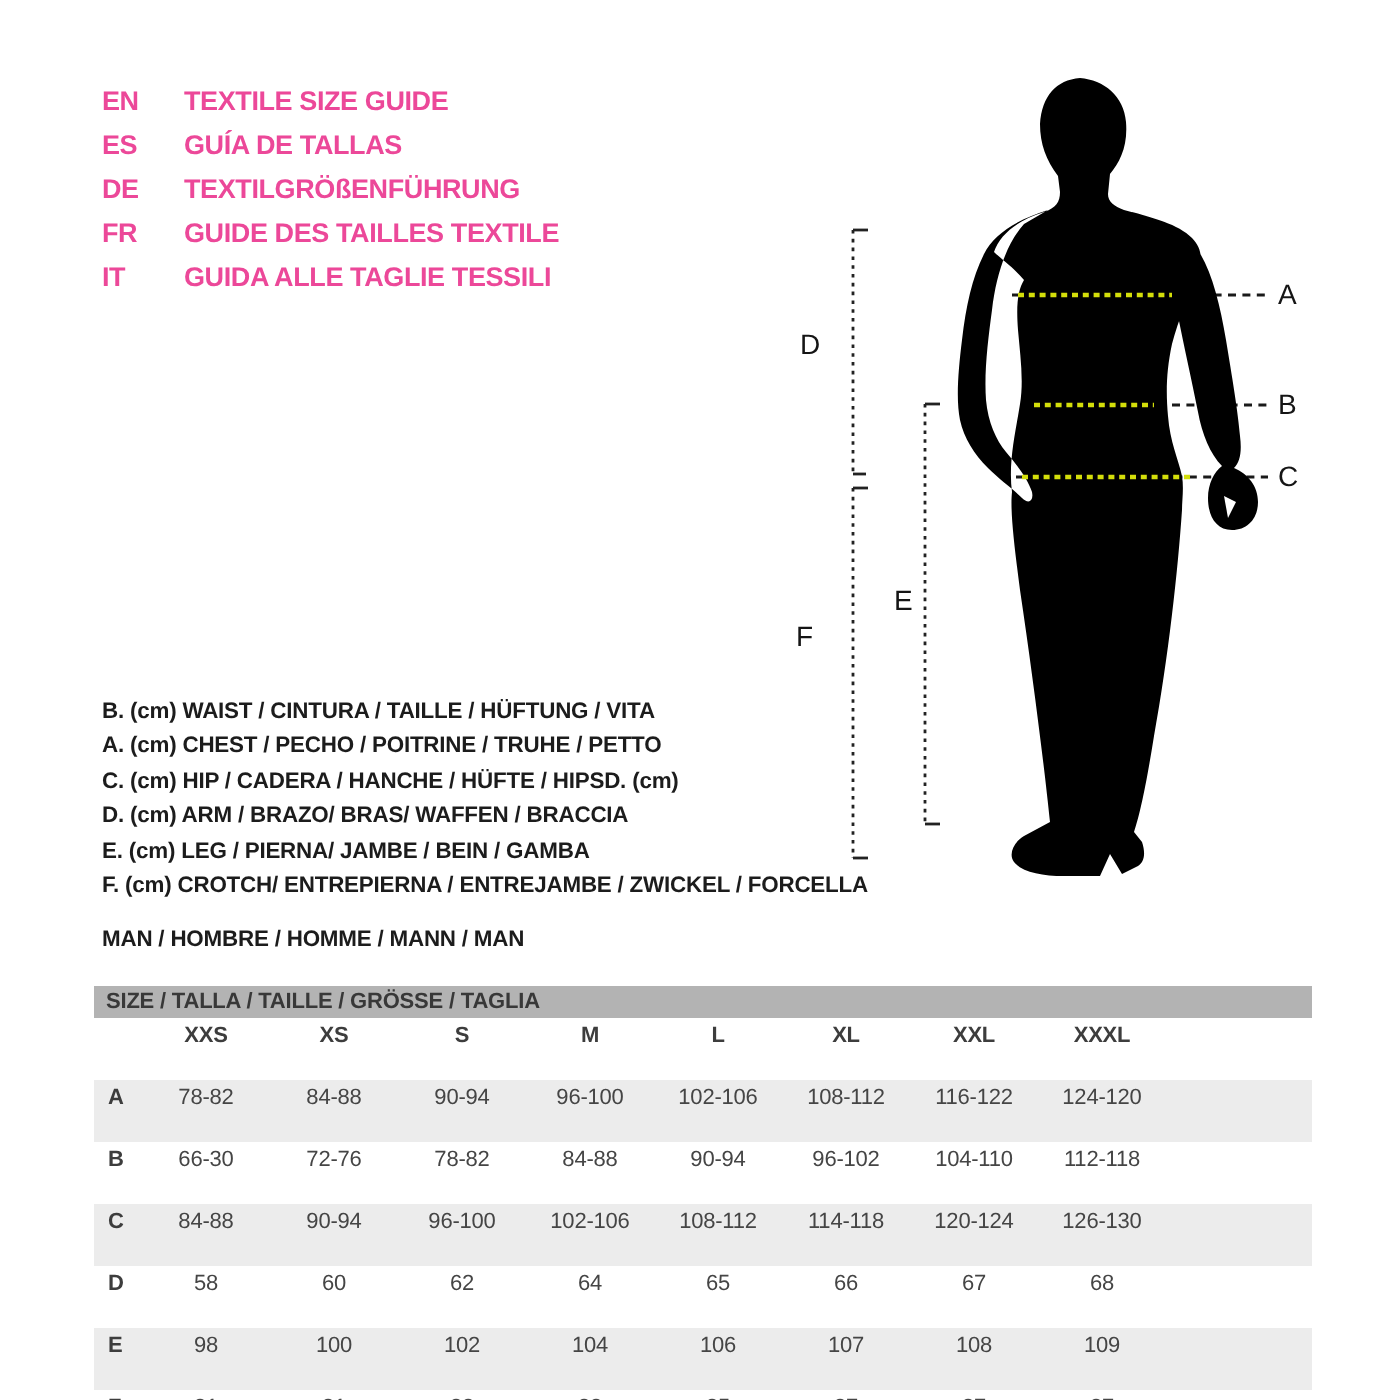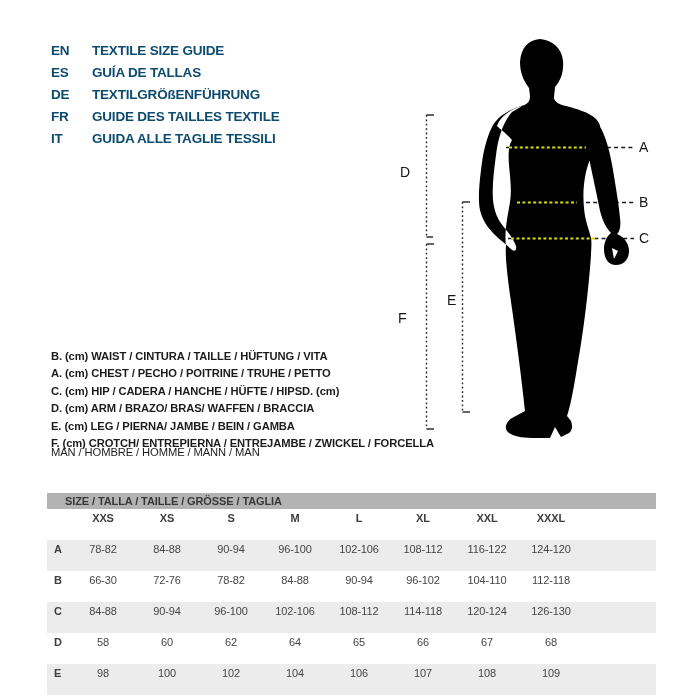--- a/index.html
+++ b/index.html
@@ -7,51 +7,51 @@
     width: 700px; height: 700px; position: relative; overflow: hidden;
     font-family: "Liberation Sans", "DejaVu Sans", sans-serif;
     -webkit-font-smoothing: antialiased;
   }
   .abs { position: absolute; }
 
   
   .lang-block { left: 51px; top: 40px; }
   .lang-row { display: flex; line-height: 22px; }
   .lang-code, .lang-label {
-    font-size: 13.5px; font-weight: 700; color: #0c4a6e; letter-spacing: -0.2px;
+    font-size: 13.5px; font-weight: 700; color: #ec4899; letter-spacing: -0.2px;
     white-space: nowrap;
   }
   .lang-code { width: 41px; flex: 0 0 41px; }
 
   
   .measure-block { left: 51px; top: 348px; }
   .measure-row {
     font-size: 11.2px; font-weight: 700; color: #1c1c1c; letter-spacing: -0.1px;
     line-height: 17.4px; white-space: nowrap;
   }
   .subject-line {
-    left: 51px; top: 444px;
-    font-size: 11.2px; font-weight: 400; color: #1c1c1c; letter-spacing: -0.1px;
+    left: 51px; top: 462px;
+    font-size: 11.2px; font-weight: 700; color: #1c1c1c; letter-spacing: -0.1px;
     line-height: 17px; white-space: nowrap;
   }
 
   
   .figure-svg { left: 0; top: 0; width: 700px; height: 700px; }
   .silhouette { fill: #000000; }
   .dash-under { stroke: #1a1a1a; stroke-width: 1.6; stroke-dasharray: 4 3.2; }
   .dash-over  { stroke: var(--dash-color, #d3de0a); stroke-width: 2.2; stroke-dasharray: 3 2.4; }
   .bracket    { stroke: #222222; stroke-width: 1.4; stroke-dasharray: 1.8 2.6; fill: none; }
   .tick       { stroke: #222222; stroke-width: 1.4; }
   .fig-label  { font-family: "Liberation Sans", "DejaVu Sans", sans-serif; font-size: 14px; fill: #151515; }
 
   
   .size-table { left: 47px; top: 493px; width: 609px; font-size: 11px; letter-spacing: -0.1px; }
   .table-title-bar {
     height: 16px; line-height: 16px; background: var(--title-bar-bg, #b3b3b3);
-    color: #383838; padding-left: 18px; font-weight: 700; box-sizing: border-box;
+    color: #383838; padding-left: 6px; font-weight: 700; box-sizing: border-box;
   }
   .table-grid-row {
     display: grid; grid-template-columns: 24px repeat(8, 64px) 1fr;
     height: 31px; line-height: 18px;
   }
   .cell { text-align: center; color: #454545; }
   .row-label { text-align: left; padding-left: 7px; color: #3d3d3d; font-weight: 700; }
   .header-cell { color: #3d3d3d; font-weight: 700; }
   .table-body > .table-grid-row:nth-of-type(odd) { background: var(--row-alt-bg, #ececec); }
 </style>

